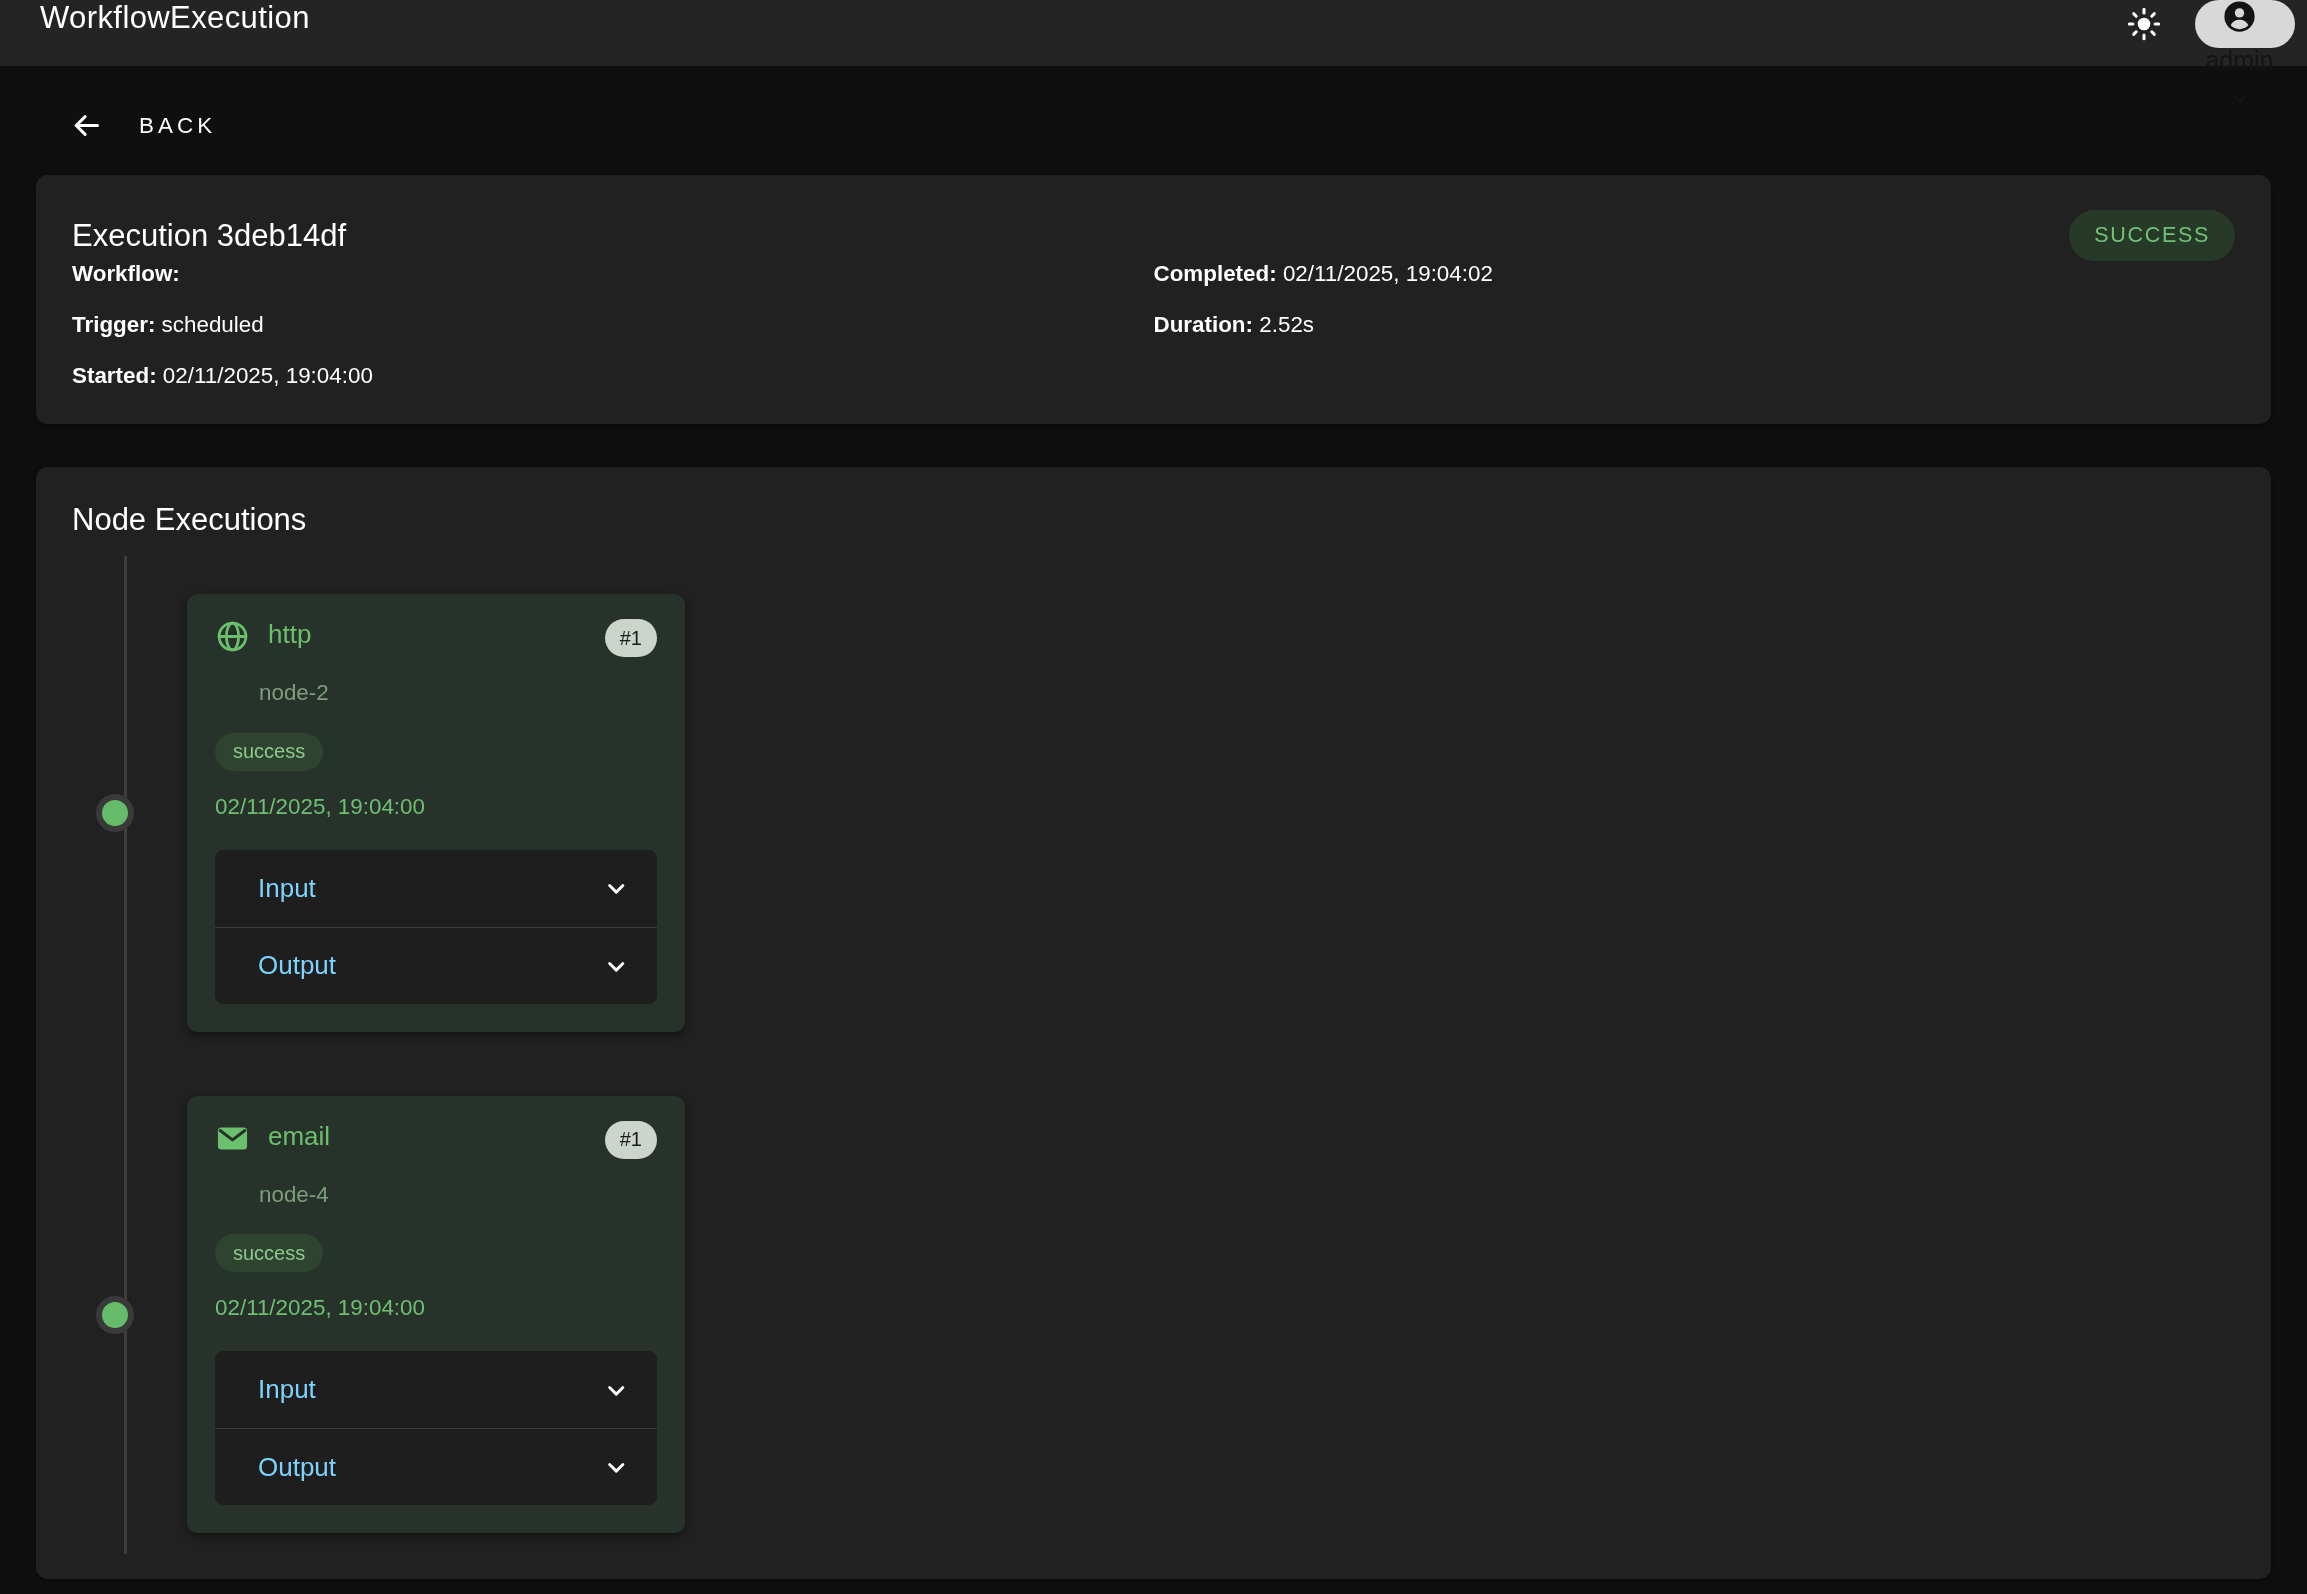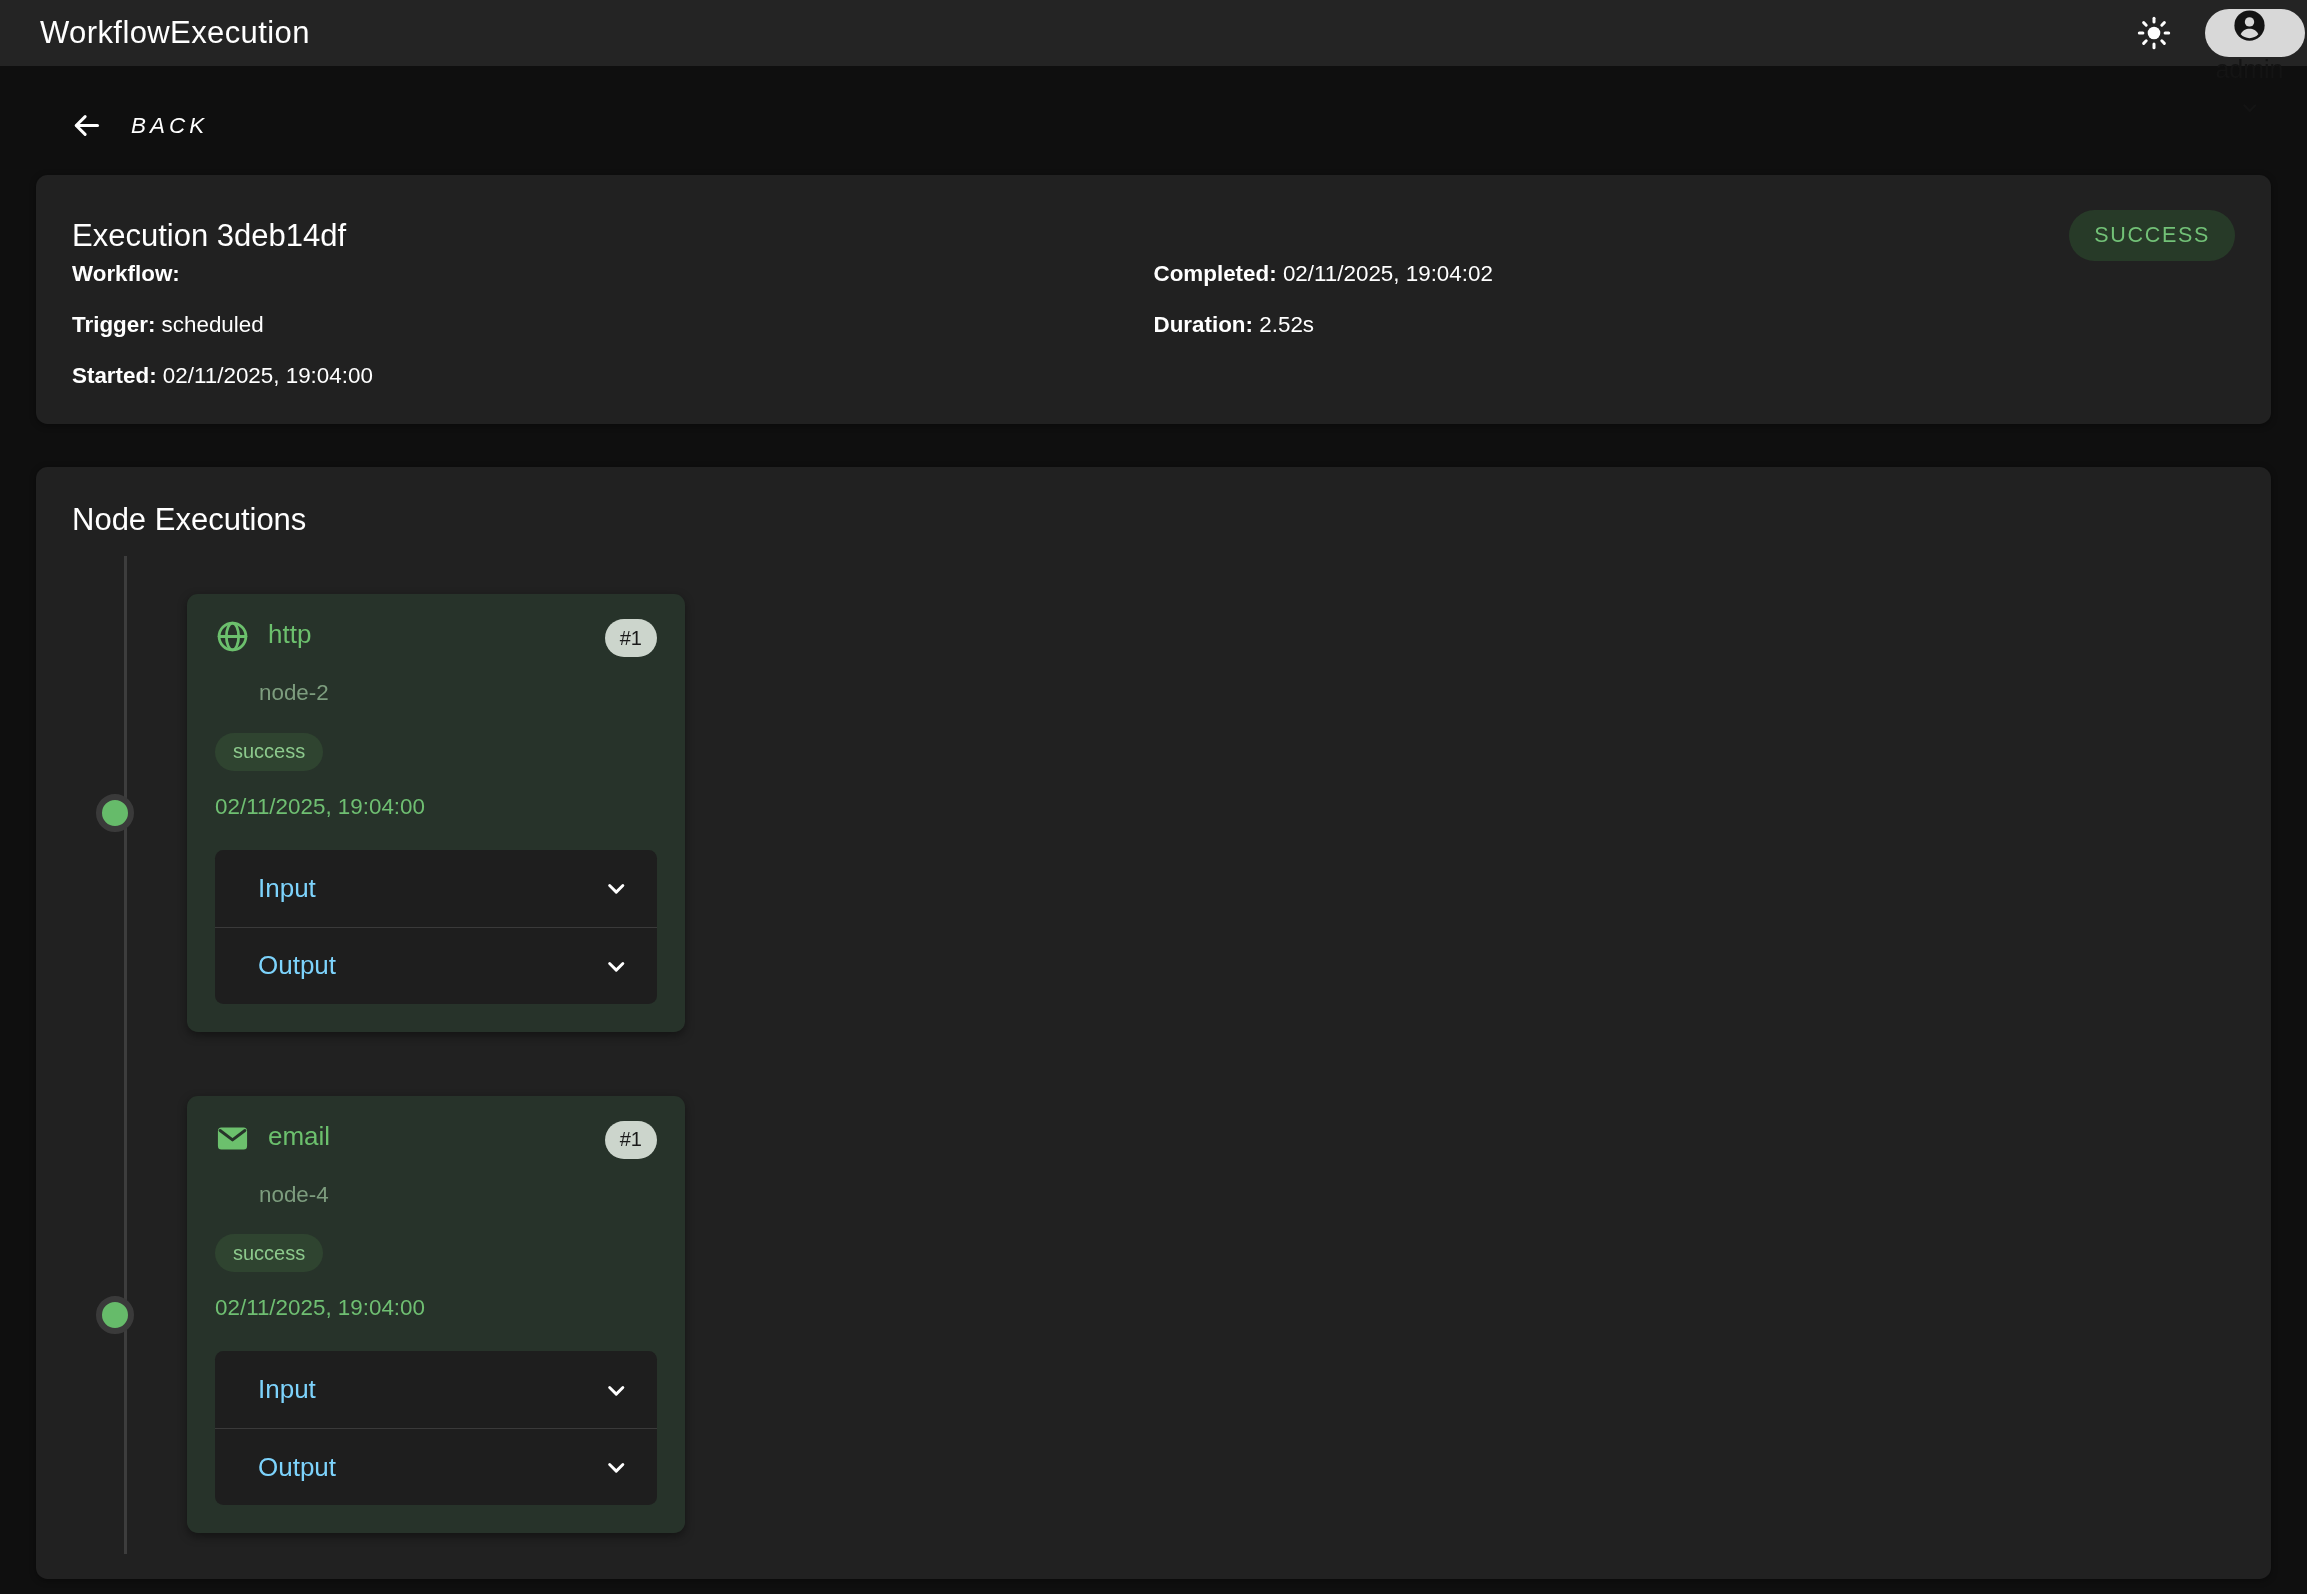--- a/index.html
+++ b/index.html
@@ -6,41 +6,40 @@
   html,body { background:#0f0f0f; }
   body {
     width:2307px; min-height:1595px;
     font-family:"Liberation Sans", sans-serif;
     color:#ffffff;
   }
 
   
   .topbar {
     height:66px; background:#242424;
-    display:flex; align-items:center;
-    padding:0 2px 0 40px;
+    display:flex; align-items:flex-start;
+    padding:0 12px 0 40px;
   }
   .topbar-title { font-size:31px; font-weight:500; letter-spacing:0.4px; }
   .topbar-right { margin-left:auto; display:flex; align-items:center; gap:33px; }
   .theme-toggle { width:36px; height:36px; display:flex; align-items:center; justify-content:center; cursor:pointer; }
   .user-pill {
     background:#d8d8d8; color:#141414;
     border-radius:827px; height:48px;
     display:flex; align-items:center; gap:13.2px;
     padding:0 21.5px 0 10px;
     font-size:25px; cursor:pointer;flex-direction:column;
   }
 
   
   .back-row {
     margin:43px 0 0 70px;
-    display:inline-flex; align-items:center; gap:28px;
+    display:inline-flex; align-items:center; gap:36px;
     font-size:22.4px; font-weight:500; letter-spacing:4.1px;
     cursor:pointer;
-    font-style:italic;
   }
 
   
   .card {
     background:#212121; border-radius:11.6px;
     margin:30px 36px 0 36px;
     padding:35px 36px;
     box-shadow:0 1.7px 6.6px rgba(0,0,0,0.35);
   }
   .exec-header { display:flex; align-items:center; justify-content:space-between; }

